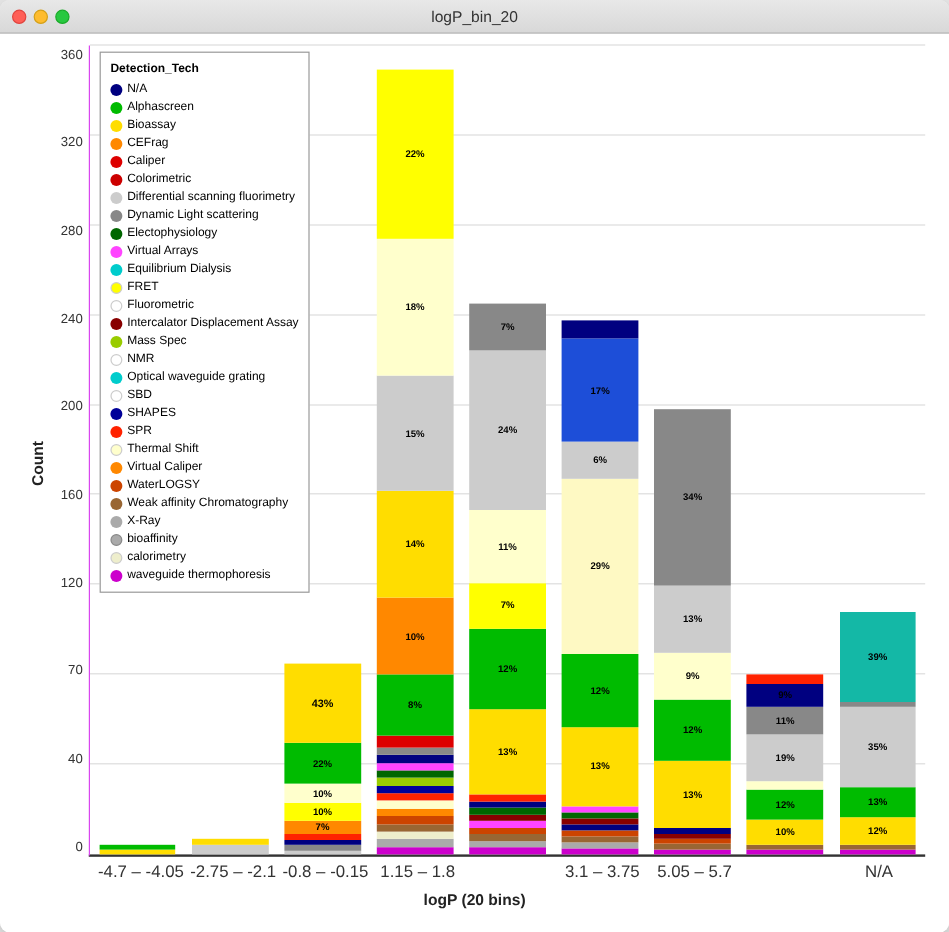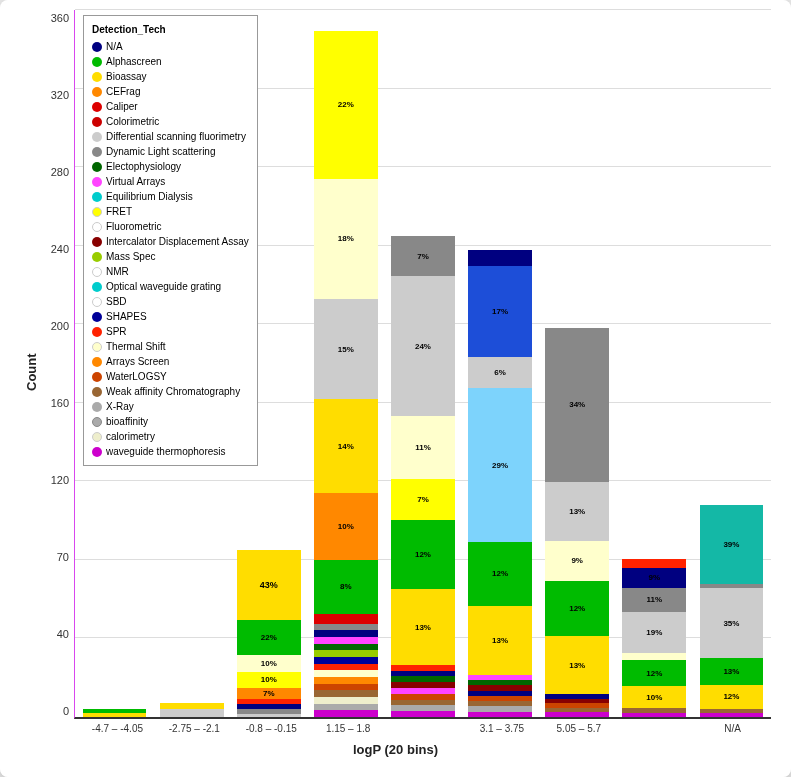--- a/index.html
+++ b/index.html
@@ -161,21 +161,21 @@
       display: flex;
       flex-direction: row;
       padding-left: 40px;
       font-size: 10px;
       color: #333;
       margin-top: 4px;
     }
     .x-tick {
       flex: 1;
       text-align: center;
-      font-size: 10px;
+      font-size: 14px;
     }
     .x-label {
       text-align: center;
       font-size: 13px;
       font-weight: bold;
       margin-top: 8px;
       color: #222;
     }
     .legend {
       position: absolute;
@@ -203,20 +203,28 @@
       width: 10px;
       height: 10px;
       border-radius: 50%;
       flex-shrink: 0;
     }
   </style>
 </head>
 <body>
 
 <div class="window">
+  <div class="title-bar">
+    <div class="traffic-lights">
+      <div class="traffic-light tl-red"></div>
+      <div class="traffic-light tl-yellow"></div>
+      <div class="traffic-light tl-green"></div>
+    </div>
+    <span class="title-text">logP_bin_20</span>
+  </div>
 
   <div class="chart-container">
     <div class="chart-area">
       <div class="y-axis-label">Count</div>
       <div class="chart-inner">
         <div class="chart-top">
 
           <div class="y-ticks">
             <span>0</span>
             <span>40</span>
@@ -326,21 +334,21 @@
               <div class="legend-item">
                 <div class="legend-dot" style="background:#ff2200"></div>
                 <span>SPR</span>
               </div>
               <div class="legend-item">
                 <div class="legend-dot" style="background:#ffffcc; border:1px solid #ccc"></div>
                 <span>Thermal Shift</span>
               </div>
               <div class="legend-item">
                 <div class="legend-dot" style="background:#ff8800"></div>
-                <span>Arrays Screen</span>
+                <span>Virtual Caliper</span>
               </div>
               <div class="legend-item">
                 <div class="legend-dot" style="background:#cc4400"></div>
                 <span>WaterLOGSY</span>
               </div>
               <div class="legend-item">
                 <div class="legend-dot" style="background:#996633"></div>
                 <span>Weak affinity Chromatography</span>
               </div>
               <div class="legend-item">
@@ -442,21 +450,21 @@
                   <div class="bar-segment" style="background:#cc00cc; height:1%; min-height:2px"></div>
                   <div class="bar-segment" style="background:#aaaaaa; height:1%; min-height:2px"></div>
                   <div class="bar-segment" style="background:#996633; height:1%; min-height:2px"></div>
                   <div class="bar-segment" style="background:#cc4400; height:1%; min-height:2px"></div>
                   <div class="bar-segment" style="background:#000080; height:1%; min-height:2px"></div>
                   <div class="bar-segment" style="background:#880000; height:1%; min-height:2px"></div>
                   <div class="bar-segment" style="background:#006600; height:1%; min-height:2px"></div>
                   <div class="bar-segment" style="background:#ff44ff; height:1%; min-height:2px"></div>
                   <div class="bar-segment" style="background:#ffdd00; height:13%; font-size:8px">13%</div>
                   <div class="bar-segment" style="background:#00bb00; height:12%; font-size:8px">12%</div>
-                  <div class="bar-segment" style="background:#7dd3fc; height:29%; font-size:8px">29%</div>
+                  <div class="bar-segment" style="background:#fef9c3; height:29%; font-size:8px">29%</div>
                   <div class="bar-segment" style="background:#cccccc; height:6%; font-size:8px">6%</div>
                   <div class="bar-segment" style="background:#1d4ed8; height:17%; font-size:8px">17%</div>
                   <div class="bar-segment" style="background:#000080; height:3%; min-height:3px"></div>
                 </div>
               </div>
 
               <div class="bar-group">
                 <div class="bar-stack" style="height:64%">
                   <div class="bar-segment" style="background:#cc00cc; height:1%; min-height:2px"></div>
                   <div class="bar-segment" style="background:#996633; height:1%; min-height:2px"></div>

